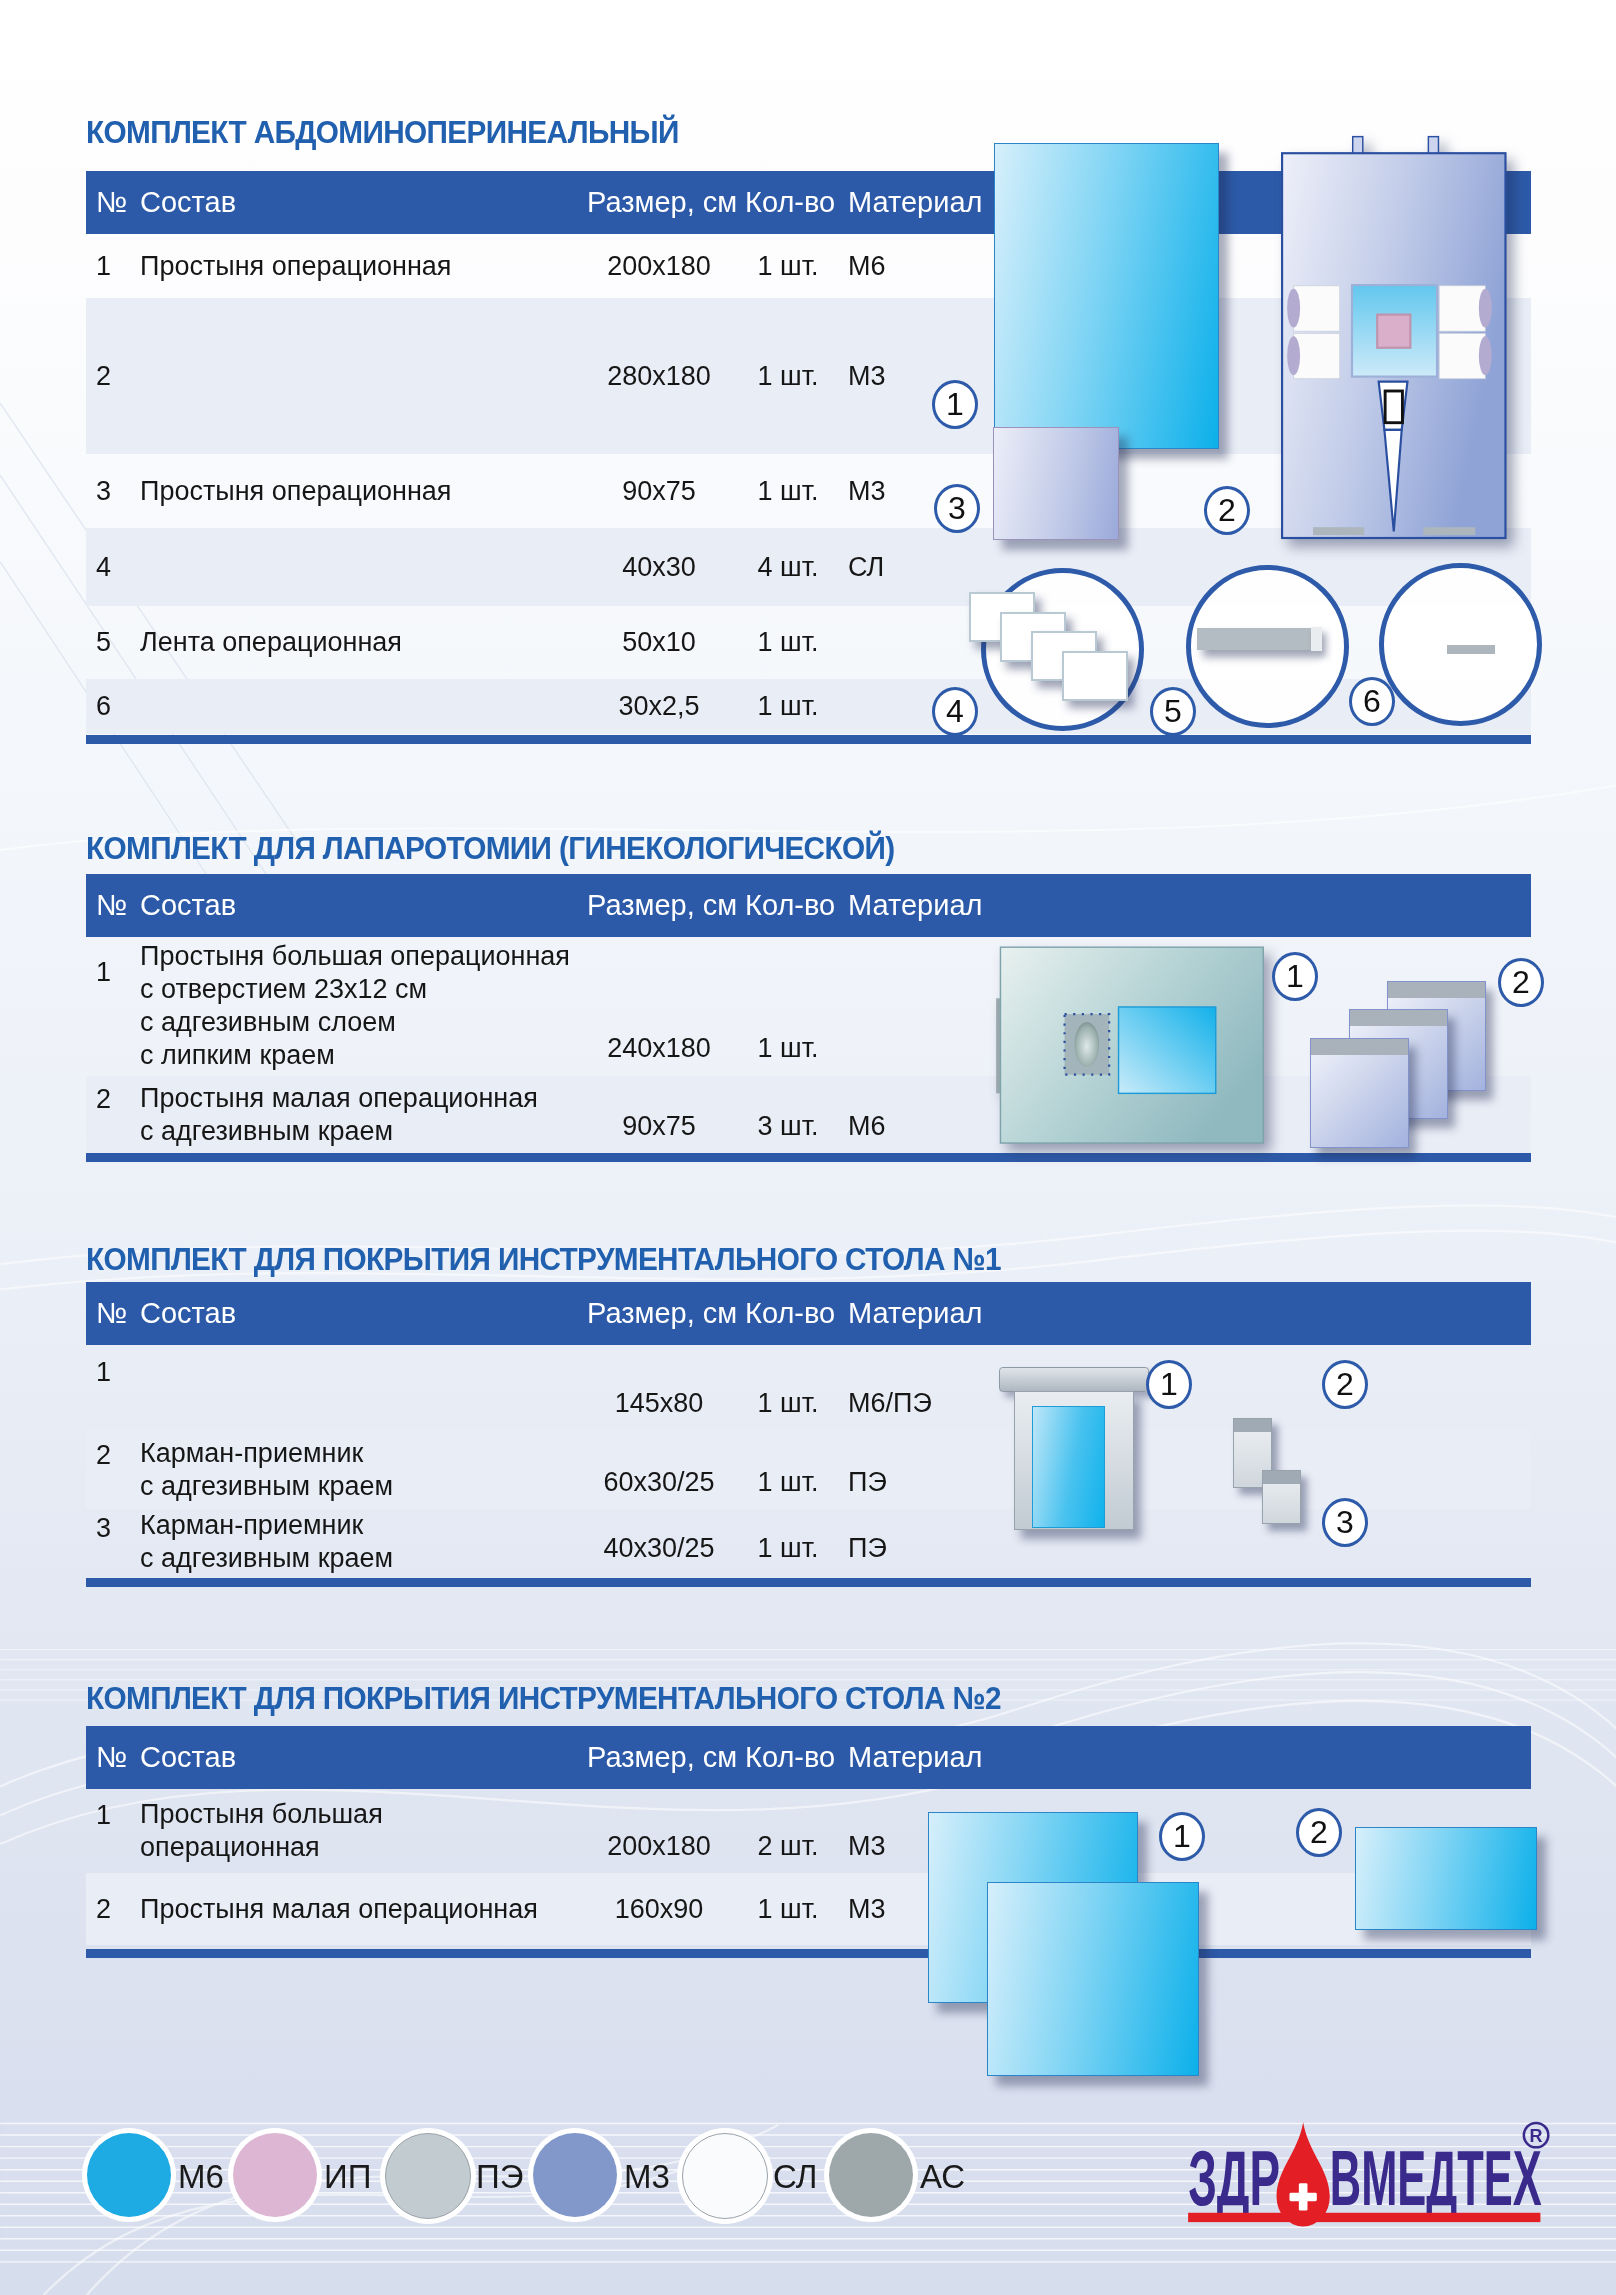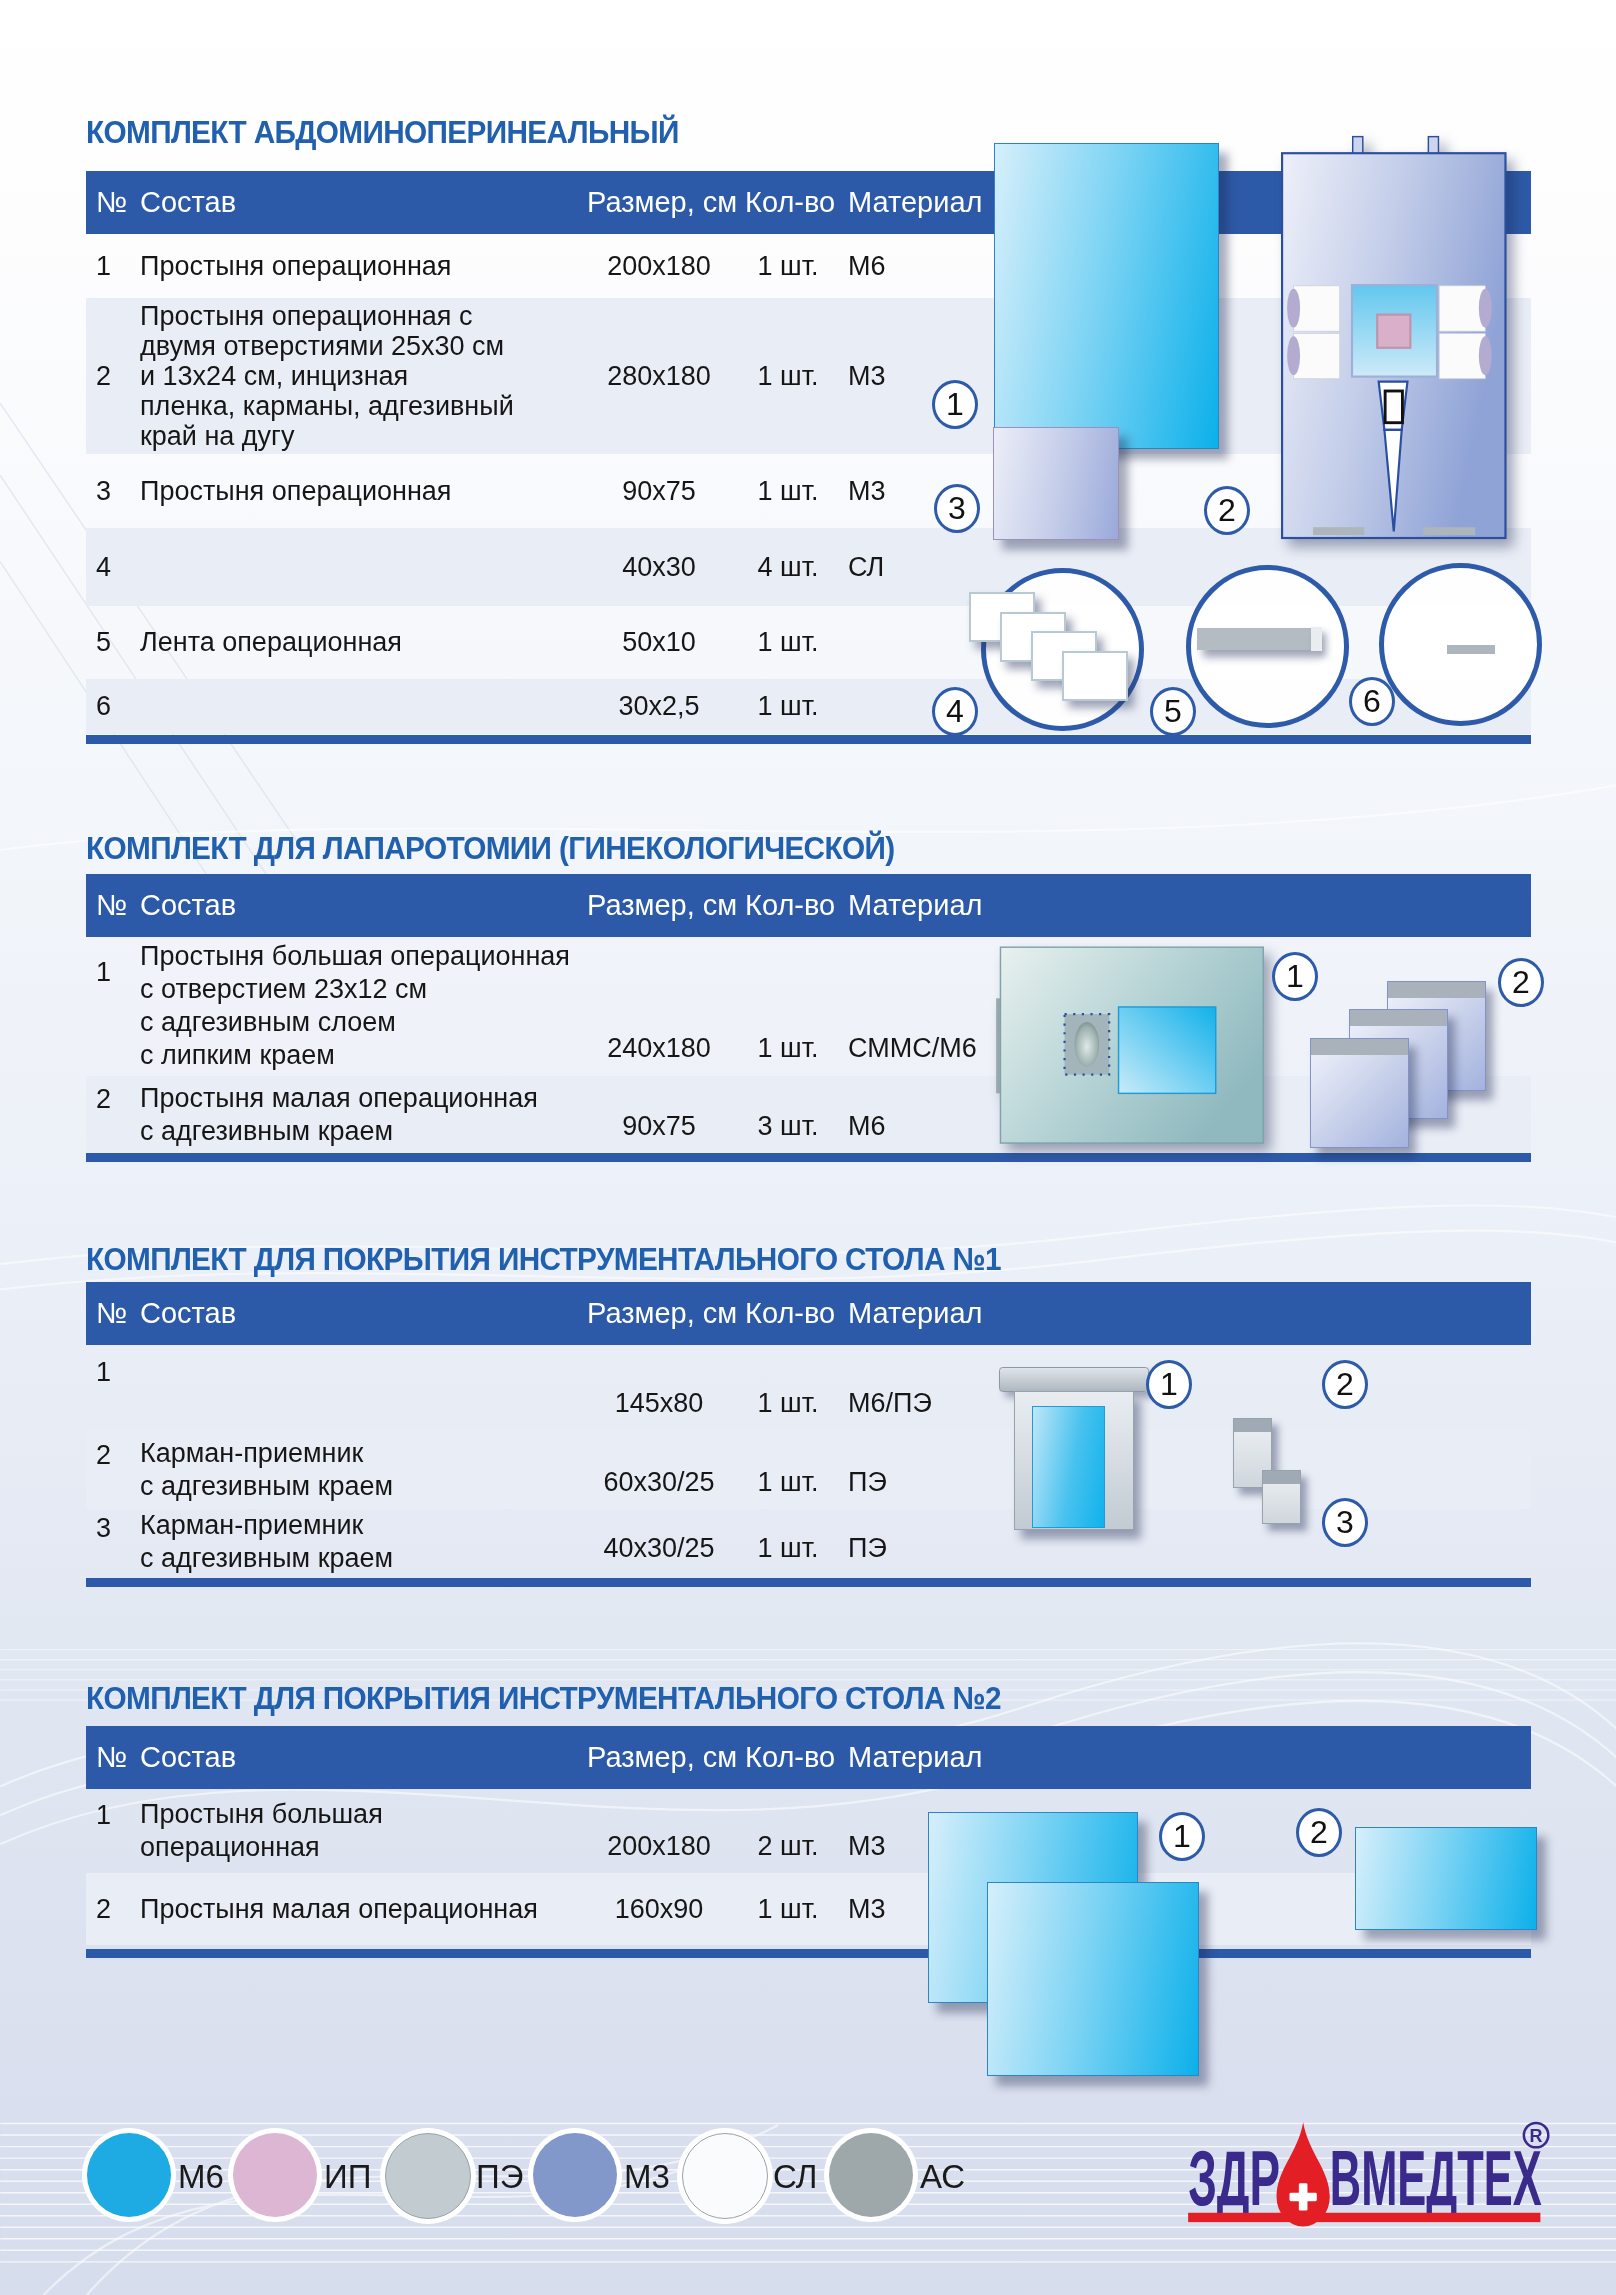--- a/index.html
+++ b/index.html
@@ -107,25 +107,20 @@
   </div>
   <div class="row" style="top:236px;height:61px;">
     <div class="cell c-num">1</div>
     <div class="cell c-name">Простыня операционная</div>
     <div class="cell c-size">200х180</div>
     <div class="cell c-qty">1 шт.</div>
     <div class="cell c-mat">М6</div>
   </div>
   <div class="row stripe tight" style="top:298px;height:156px;">
     <div class="cell c-num">2</div>
-    <div class="cell c-name">Простыня операционная с
-двумя отверстиями 25х30 см
-и 13х24 см, инцизная
-пленка, карманы, адгезивный
-край на дугу</div>
     <div class="cell c-size">280х180</div>
     <div class="cell c-qty">1 шт.</div>
     <div class="cell c-mat">М3</div>
   </div>
   <div class="row" style="top:454px;height:74px;">
     <div class="cell c-num">3</div>
     <div class="cell c-name">Простыня операционная</div>
     <div class="cell c-size">90х75</div>
     <div class="cell c-qty">1 шт.</div>
     <div class="cell c-mat">М3</div>
@@ -212,21 +207,20 @@
     <div class="th" style="left:762px;">Материал</div>
   </div>
   <div class="row v-end" style="top:937px;height:138px;">
     <div class="cell c-num" style="align-items:flex-start;padding-top:19px;">1</div>
     <div class="cell c-name">Простыня большая операционная
 с отверстием 23х12 см
 с адгезивным слоем
 с липким краем</div>
     <div class="cell c-size">240х180</div>
     <div class="cell c-qty">1 шт.</div>
-    <div class="cell c-mat">СММС/М6</div>
   </div>
   <div class="row stripe v-end" style="top:1076px;height:77px;">
     <div class="cell c-num" style="align-items:flex-start;padding-top:7.2px;">2</div>
     <div class="cell c-name">Простыня малая операционная
 с адгезивным краем</div>
     <div class="cell c-size">90х75</div>
     <div class="cell c-qty">3 шт.</div>
     <div class="cell c-mat">М6</div>
   </div>
   <div class="botbar" style="top:1153px;"></div>

